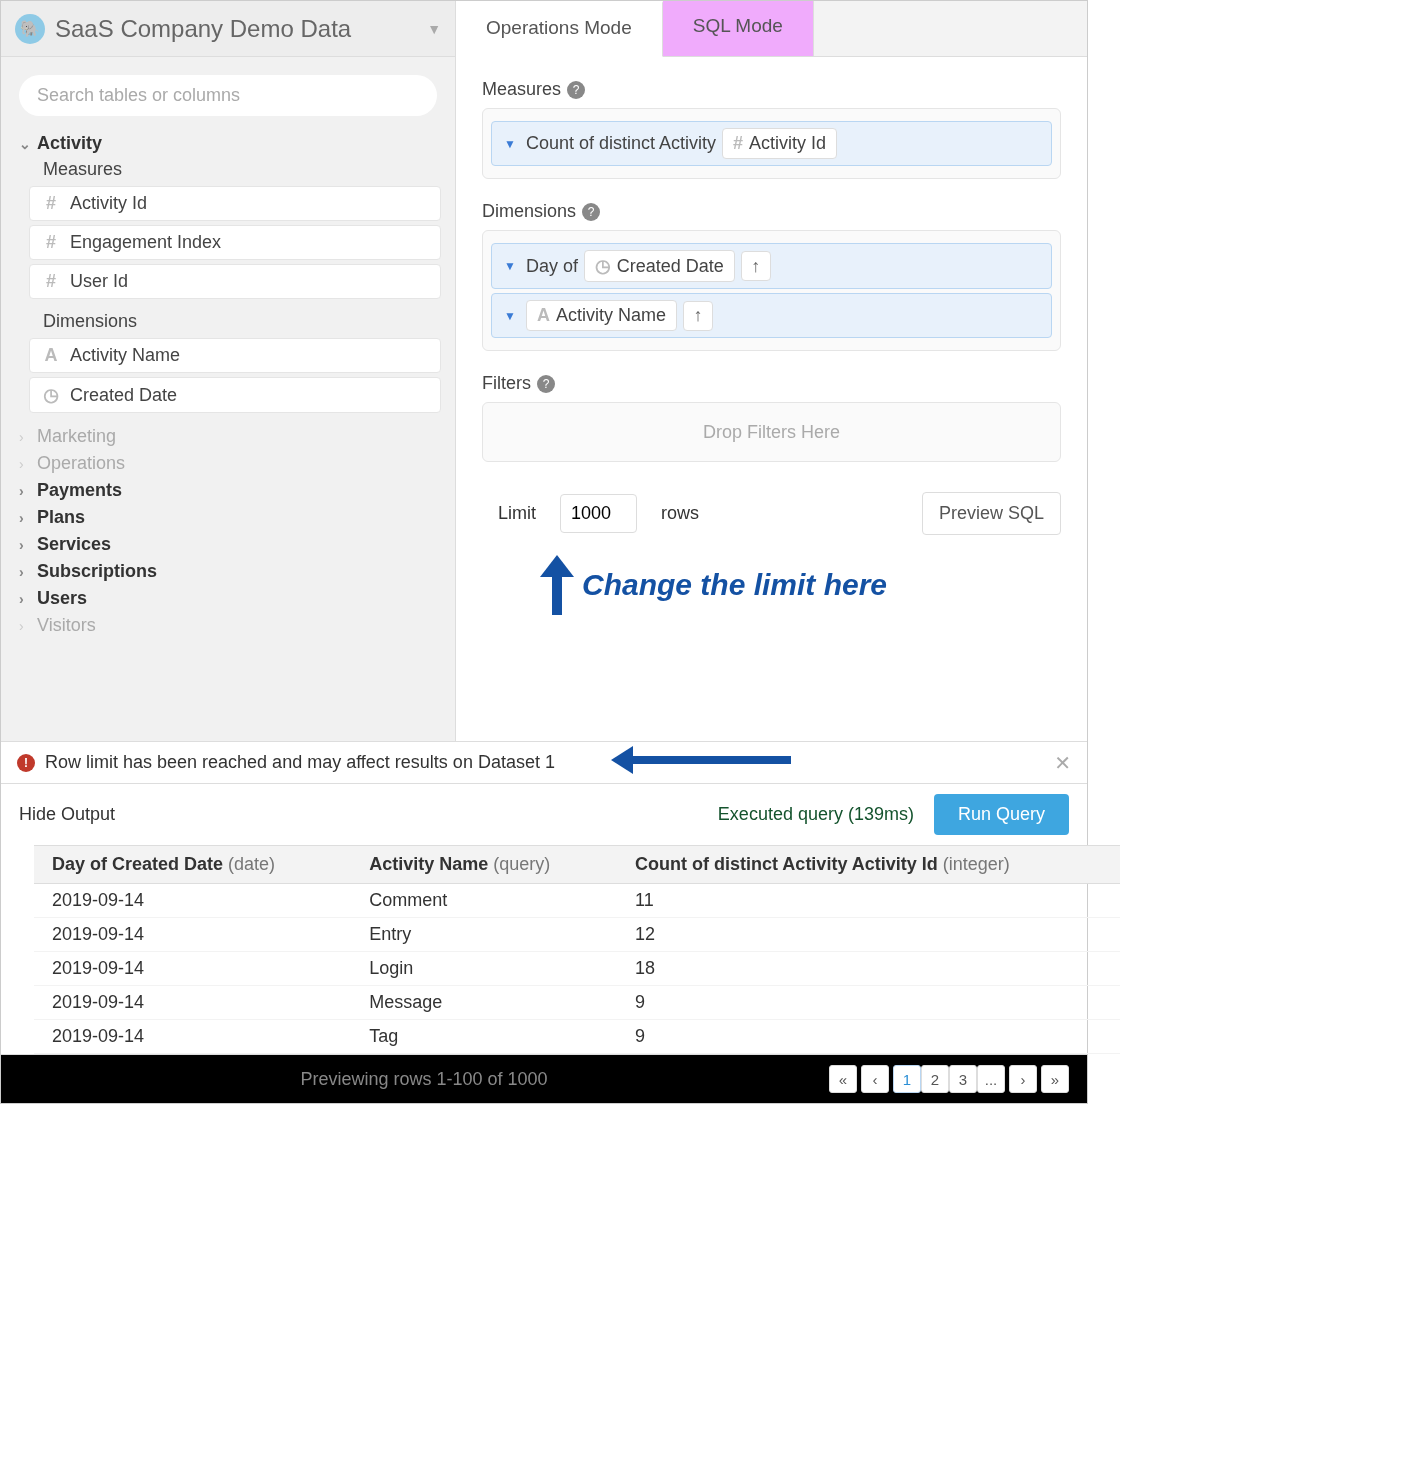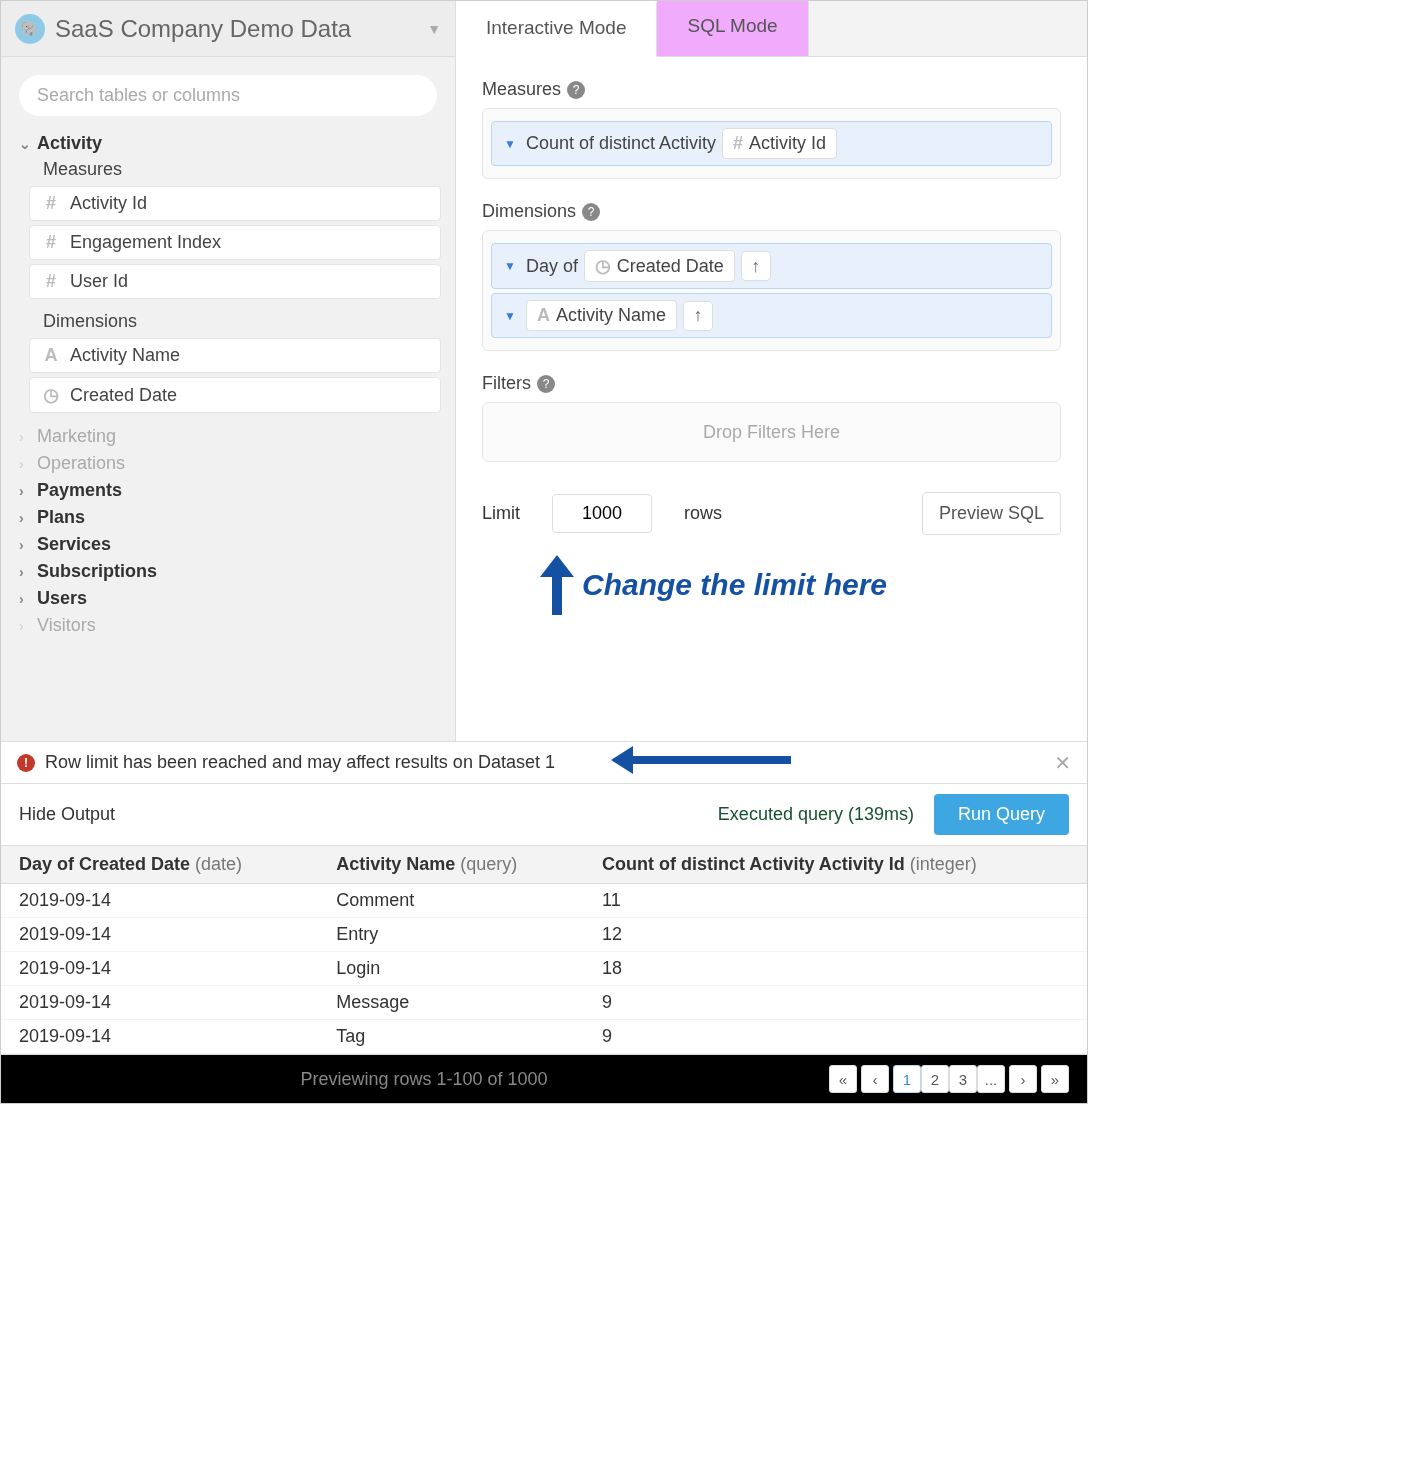--- a/index.html
+++ b/index.html
@@ -160,27 +160,27 @@
     padding:4px 10px; display:flex; align-items:center; gap:6px;
     font-size:18px; color:#444;
   }
   .mini-chip .ico { color:#bbb; font-weight:bold; }
   .sort-arrow {
     background:#fff; border:1px solid #ddd; border-radius:4px;
     width:30px;height:30px;display:inline-flex;align-items:center;justify-content:center;
     color:#666;
   }
   .limit-row {
-    display:flex; align-items:center; gap:32px;
+    display:flex; align-items:center; gap:24px;
     margin-top:30px;
+    margin-left:16px;
   }
   .limit-input {
     border:1px solid #ddd; border-radius:4px;
-    padding:8px 10px; width:100px; font-size:18px;
-    text-align:center;
+    padding:8px 10px; width:77px; font-size:18px;
   }
   .preview-sql {
     margin-left:auto;
     border:1px solid #ddd; border-radius:4px;
     background:#fff; padding:10px 16px; font-size:18px; color:#555;
     cursor:pointer;
   }
   .annotation {
     color:#1451a3; font-weight:800; font-size:30px;
     display:flex; align-items:center; gap:6px;
@@ -220,21 +220,21 @@
     border-top:14px solid transparent;border-bottom:14px solid transparent;border-right:22px solid #1451a3;
   }
   .output-header {
     display:flex; align-items:center; padding:10px 18px; gap:14px;
   }
   .run-query {
     background:#3ea6e0; color:#fff; border:none; border-radius:4px;
     padding:10px 24px; font-size:18px; cursor:pointer;
   }
   .exec-text { color:#14532d; margin-left:auto; margin-right:6px;text-align:right; }
-  table { width:100%; border-collapse:collapse; }
+  table { width:100%; border-collapse:collapse;margin-left:33px; }
   thead th {
     text-align:left; font-size:18px; padding:8px 18px;
     background:#f3f3f3; border-top:1px solid #ddd; border-bottom:1px solid #ddd;
     font-weight:600;
   }
   thead th .type { font-weight:400; color:#777; }
   tbody td { padding:6px 18px; font-size:18px; color:#333; }
   tbody tr { border-bottom:1px solid #f3f3f3; }
   .footer {
     display:flex; align-items:center; padding:10px 18px;
@@ -326,21 +326,21 @@
             <div class="tree-row muted">
               <span class="chev">›</span>
               <span>Visitors</span>
             </div>
           </div>
       </div>
     </aside>
 
     <main class="main">
       <div class="tabs">
-        <div class="tab active">Interactive Mode</div>
+        <div class="tab active">Operations Mode</div>
         <div class="tab">SQL Mode</div>
         <div class="tabs-filler"></div>
       </div>
       <div class="builder">
         <div class="section-label">
           <span>Measures</span>
           <span class="help-circle">?</span>
         </div>
         <div class="drop-area">
           <div class="chip-row">

